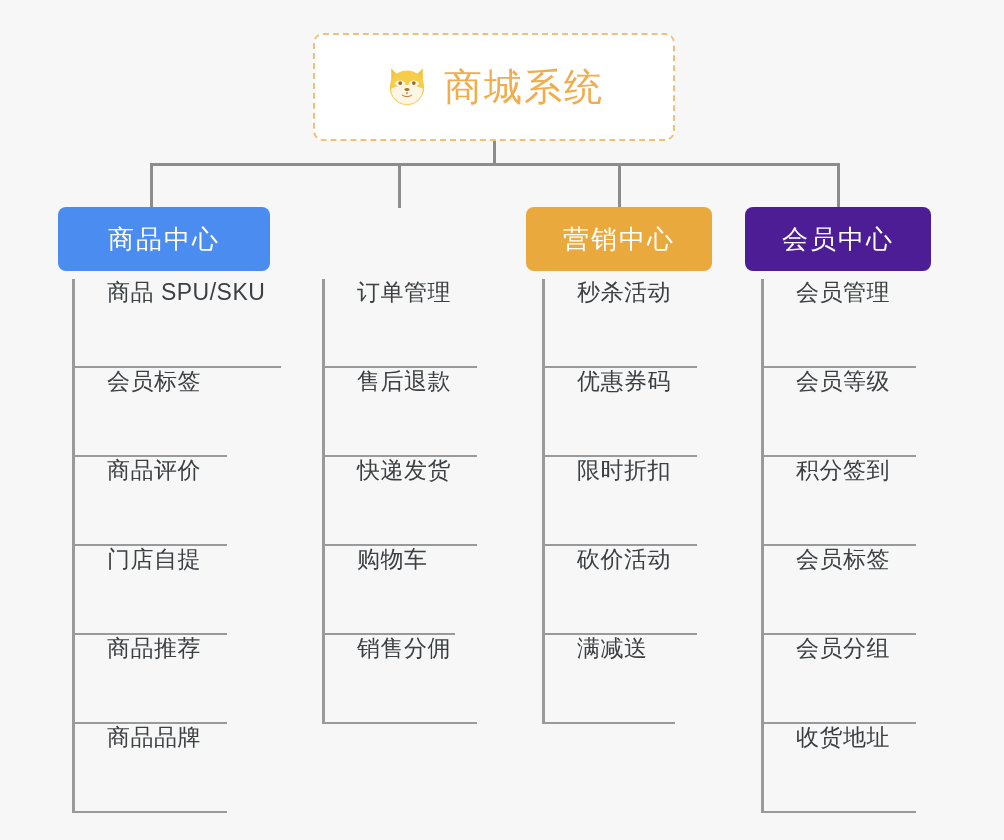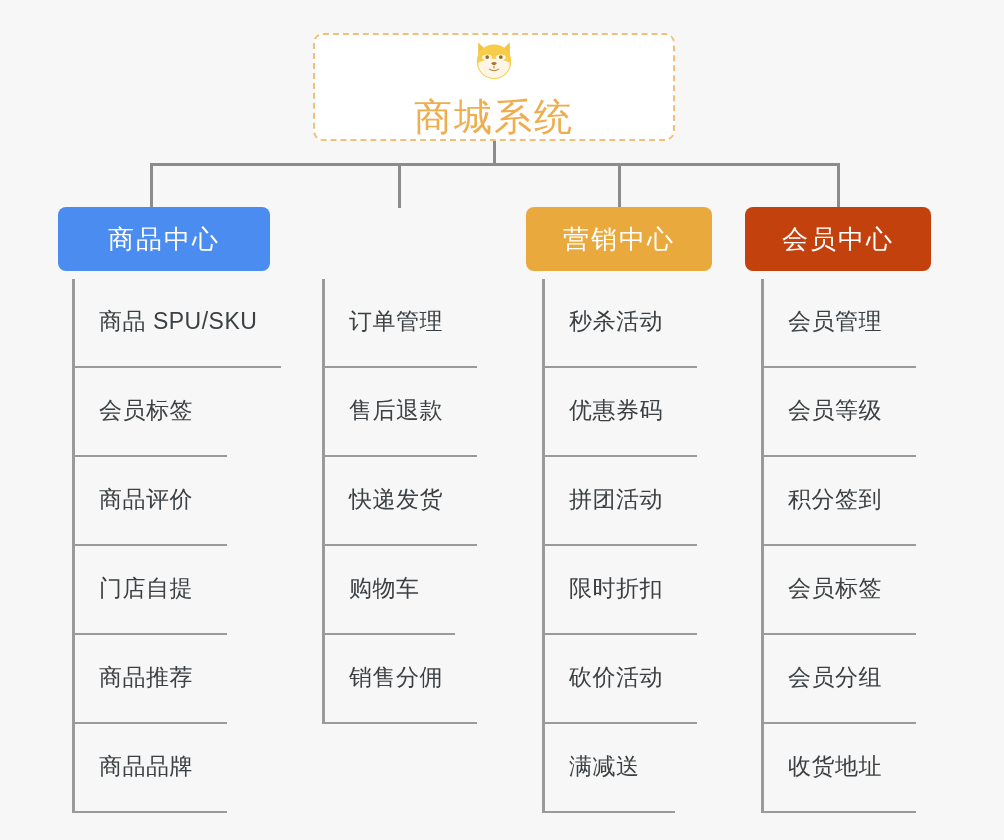--- a/index.html
+++ b/index.html
@@ -28,21 +28,20 @@
     width: 362px;
     height: 108px;
     box-sizing: border-box;
     background: #ffffff;
     border: 2px dashed #f0c078;
     border-radius: 10px;
     display: flex;
     align-items: center;
     justify-content: center;
     gap: 14px;
-    flex-direction: column;
   }
   .root-icon {
     width: 46px;
     height: 46px;
     position: relative;
     flex: none;
     display: block;
   }
   .root-title {
     font-size: 38px;
@@ -83,22 +82,22 @@
     position: absolute;
     top: 279px;
     border-left: 3px solid #9a9a9a;
     box-sizing: border-box;
   }
   .leaf-item {
     position: relative;
     height: 89px;
     box-sizing: border-box;
     display: flex;
-    align-items: center;
-    padding: 0 0 4px 24px;
+    align-items: flex-start;
+    padding: 0 0 4px 32px;
   }
   .leaf-item::after {
     content: "";
     position: absolute;
     left: 0;
     bottom: 0;
     height: 2px;
     background: #9a9a9a;
   }
   .leaf-text {
@@ -202,38 +201,34 @@
   <div class="leaf-col" style="left:542px; width:200px;">
     <div class="leaf-item">
       <span class="leaf-text">秒杀活动</span>
       <i style="position:absolute;left:0;bottom:0;height:2px;width:152px;background:#9a9a9a;"></i>
     </div>
     <div class="leaf-item">
       <span class="leaf-text">优惠券码</span>
       <i style="position:absolute;left:0;bottom:0;height:2px;width:152px;background:#9a9a9a;"></i>
     </div>
     <div class="leaf-item">
-      <span class="leaf-text">拼团活动</span>
-      <i style="position:absolute;left:0;bottom:0;height:2px;width:152px;background:#9a9a9a;"></i>
-    </div>
-    <div class="leaf-item">
       <span class="leaf-text">限时折扣</span>
       <i style="position:absolute;left:0;bottom:0;height:2px;width:152px;background:#9a9a9a;"></i>
     </div>
     <div class="leaf-item">
       <span class="leaf-text">砍价活动</span>
       <i style="position:absolute;left:0;bottom:0;height:2px;width:152px;background:#9a9a9a;"></i>
     </div>
     <div class="leaf-item">
       <span class="leaf-text">满减送</span>
       <i style="position:absolute;left:0;bottom:0;height:2px;width:130px;background:#9a9a9a;"></i>
     </div>
   </div>
 
-  <div class="branch" style="left:745px; width:186px; background:#c2410c;">
+  <div class="branch" style="left:745px; width:186px; background:#4c1d95;">
     <span class="branch-label">会员中心</span>
   </div>
   <div class="leaf-col" style="left:761px; width:200px;">
     <div class="leaf-item">
       <span class="leaf-text">会员管理</span>
       <i style="position:absolute;left:0;bottom:0;height:2px;width:152px;background:#9a9a9a;"></i>
     </div>
     <div class="leaf-item">
       <span class="leaf-text">会员等级</span>
       <i style="position:absolute;left:0;bottom:0;height:2px;width:152px;background:#9a9a9a;"></i>

